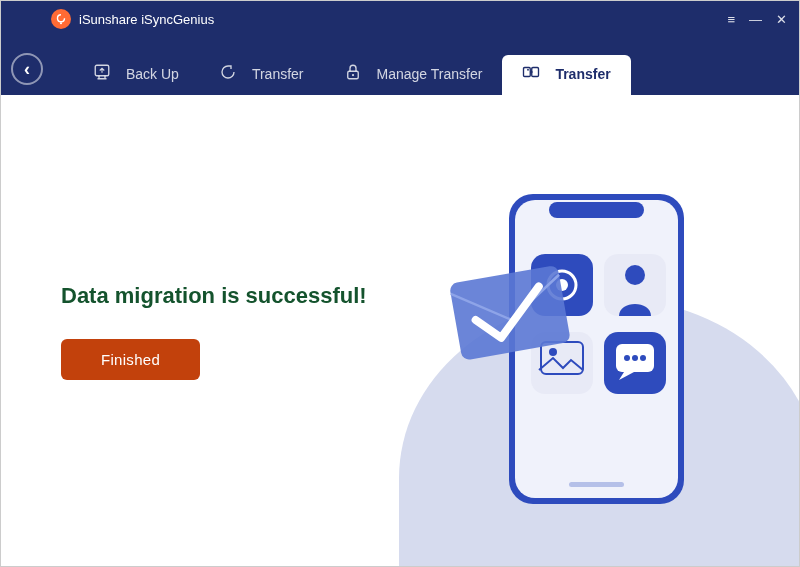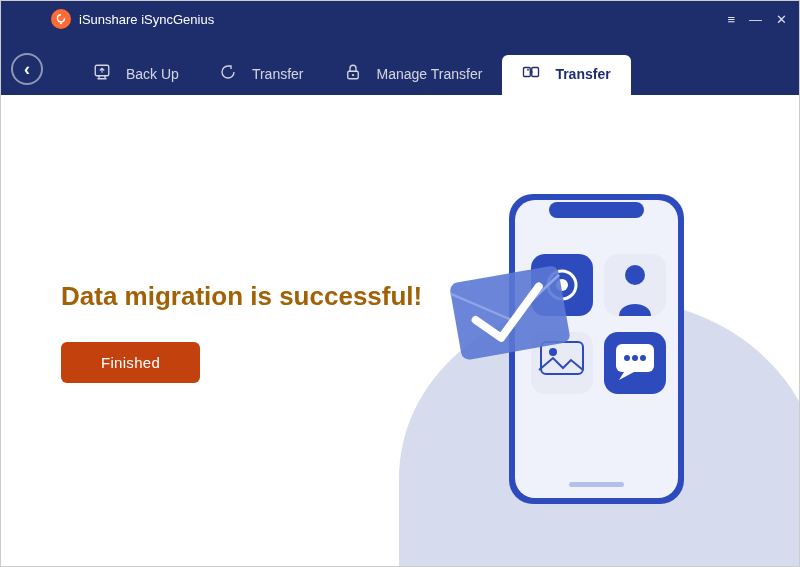--- a/index.html
+++ b/index.html
@@ -115,23 +115,23 @@
       align-items: center;
     }
 
     
     .left-section {
       padding: 40px 60px;
       z-index: 2;
       position: relative;
     }
     .success-title {
-      font-size: 26px;
+      font-size: 22px;
       font-weight: 700;
-      color: #a16207;
+      color: #14532d;
       margin-bottom: 30px;
     }
     .finished-btn {
       background: #c2410c;
       color: white;
       border: none;
       border-radius: 6px;
       padding: 12px 40px;
       font-size: 15px;
       font-weight: 500;

